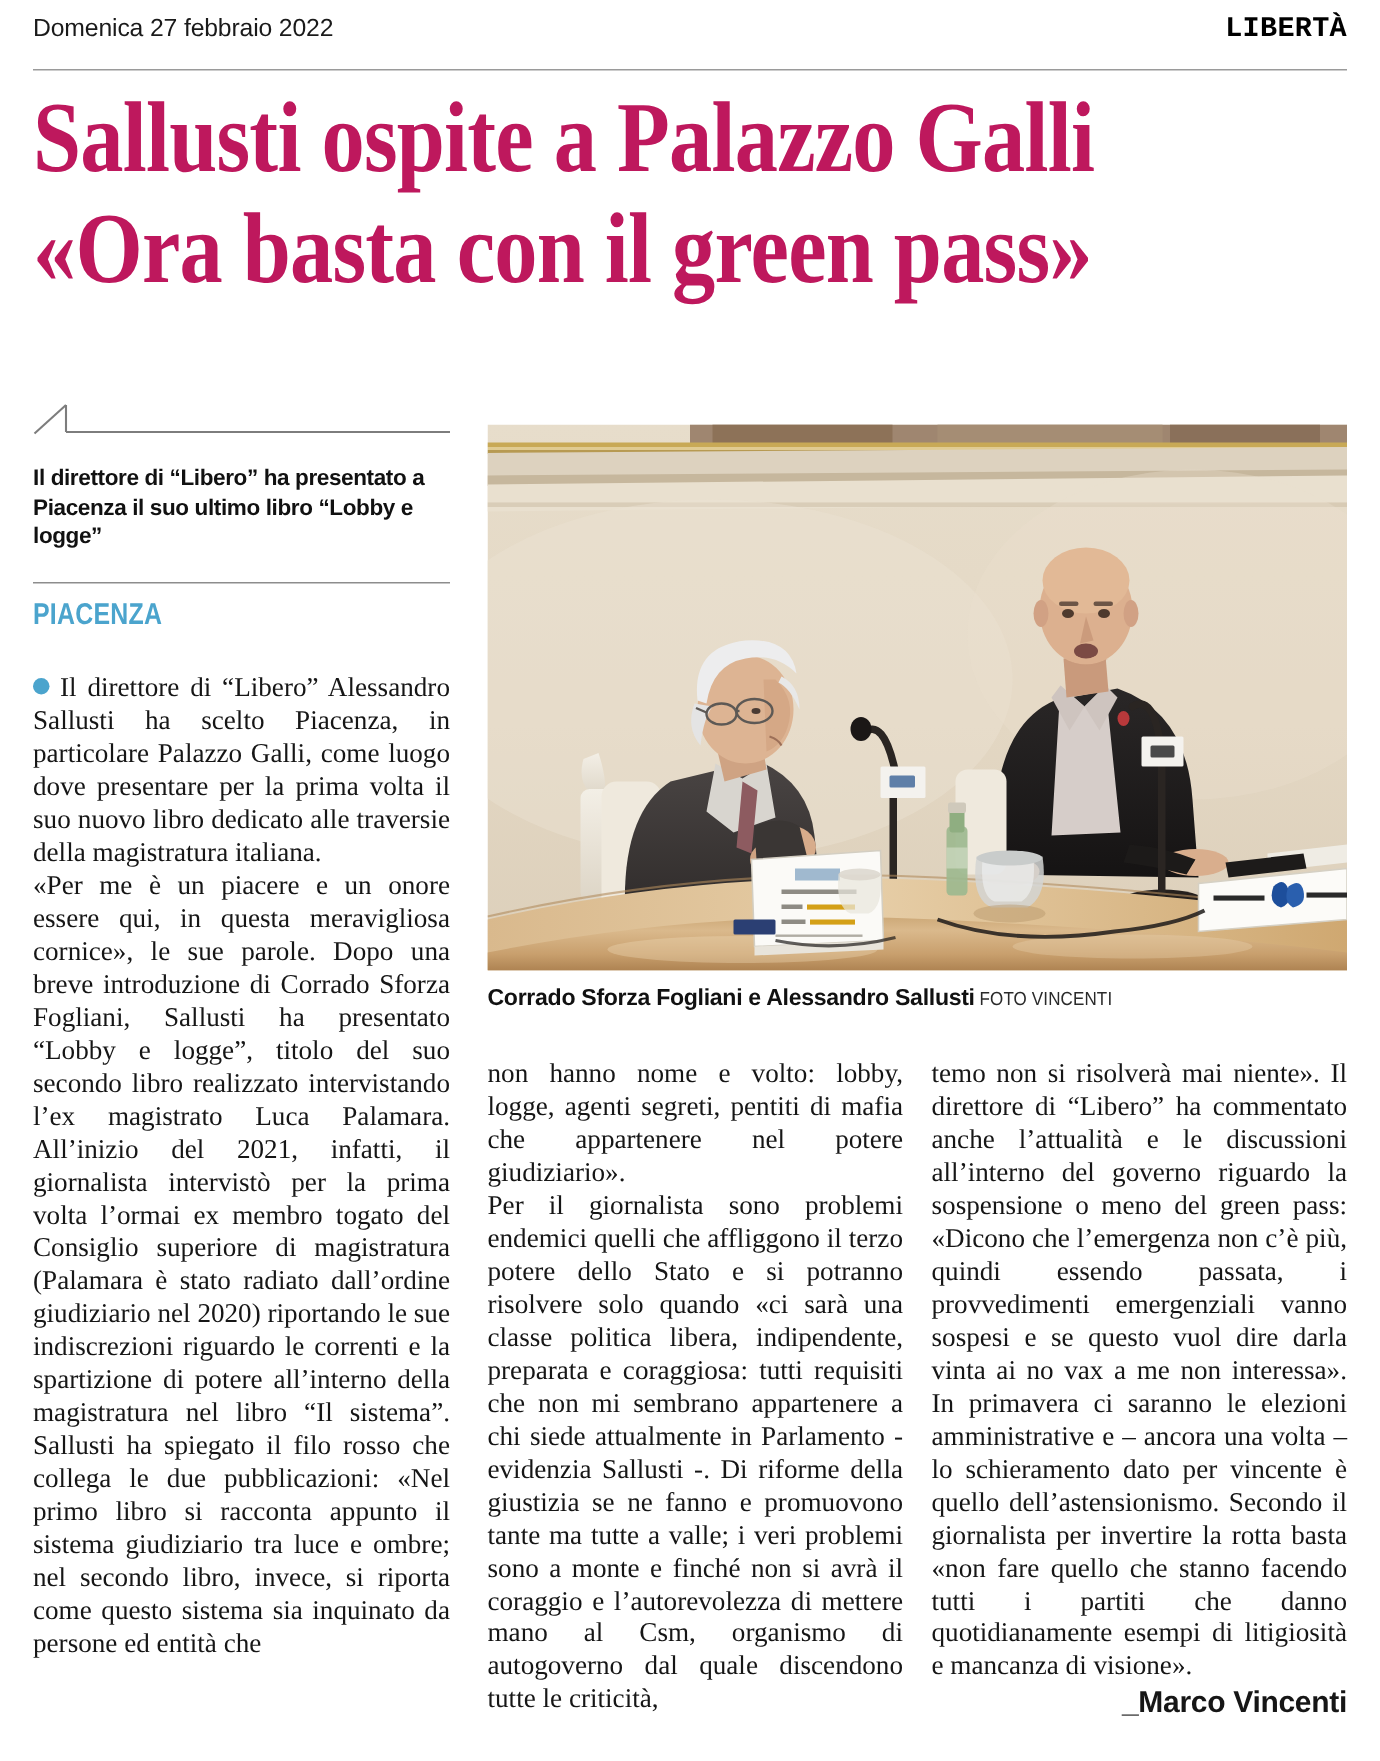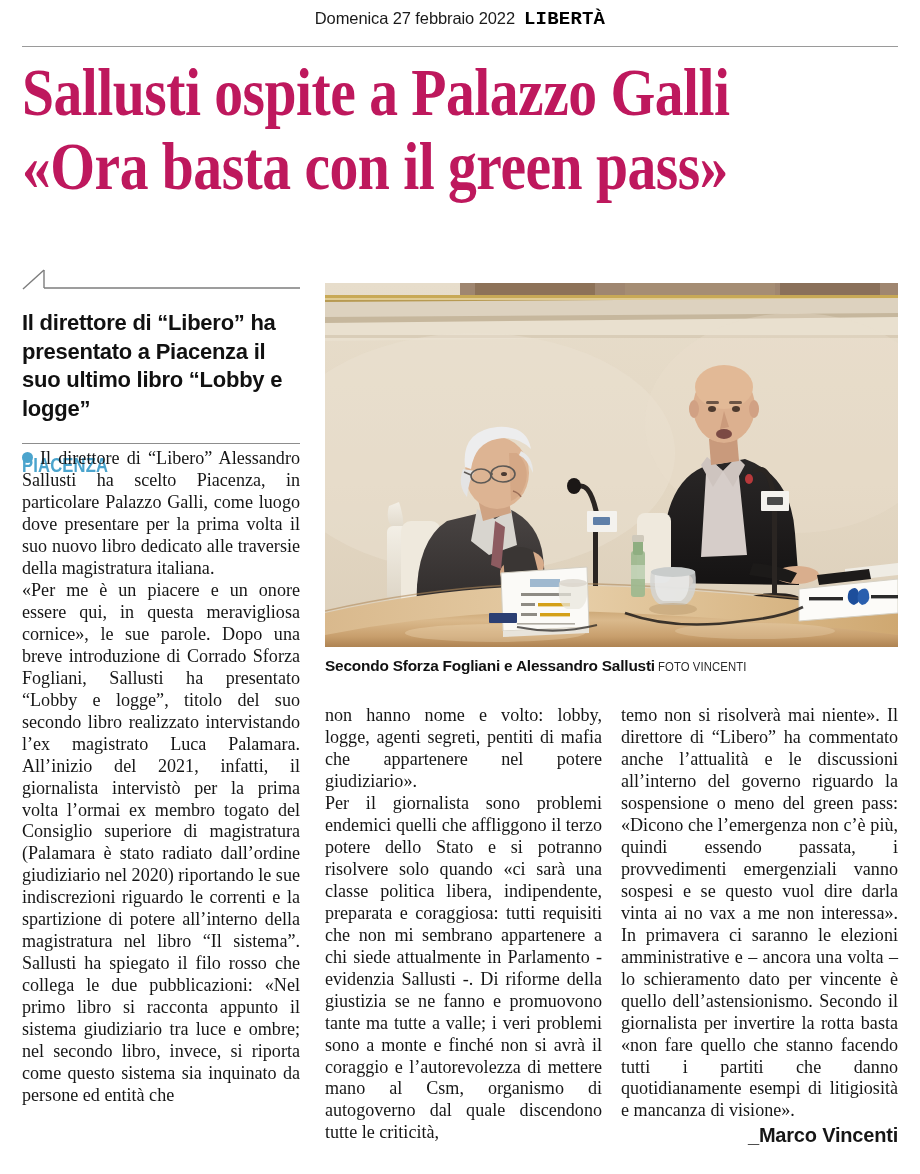--- a/index.html
+++ b/index.html
@@ -20,21 +20,21 @@
     width: 920px;
     height: 1174px;
     box-sizing: border-box;
     padding: 0 22px;
   }
 
   
   .masthead {
     display: flex;
     align-items: baseline;
-    justify-content: center;
+    justify-content: space-between;
     gap: 9px;
     height: 34px;
     padding-top: 8px;
   }
   .masthead-date {
     font-family: "Liberation Sans", sans-serif;
     font-size: 16.5px;
     letter-spacing: -0.1px;
     color: #1a1a1a;
   }
@@ -90,21 +90,21 @@
   .corner-deco {
     position: relative;
     height: 22px;
     width: 278px;
   }
   .corner-deco svg { display: block; }
 
   .standfirst {
     font-family: "Liberation Sans", sans-serif;
     font-weight: bold;
-    font-size: 22px;
+    font-size: 15px;
     line-height: 1.30;
     letter-spacing: -0.25px;
     color: #111;
     margin-top: 19px;
   }
   .sf-rule {
     border: none;
     border-top: 1px solid #8d8d8d;
     margin: 20px 0 0 0;
     width: 278px;
@@ -422,21 +422,21 @@
         <path d="M234 300 q-2 22 8 26 l12 0 q10 -4 8 -26 z" fill="#e9e6dd" opacity="0.72"></path>
         <ellipse cx="248" cy="300" rx="14" ry="4" fill="#d9d5ca" opacity="0.8"></ellipse>
 
         <path d="M300 330 q50 18 118 8 q40 -4 60 -14" stroke="#1e1b1a" stroke-width="2.6" fill="none" opacity="0.85"></path>
         <path d="M272 342 q-40 10 -80 2" stroke="#1e1b1a" stroke-width="2.2" fill="none" opacity="0.7"></path>
 
         <polygon points="520,286 573,280 573,292 520,298" fill="#efece4"></polygon>
         <polygon points="492,292 544,286 546,296 494,302" fill="#1d1b1a"></polygon>
       </svg>
       <figcaption class="caption">
-        <span class="cap-main">Secondo Sforza Fogliani e Alessandro Sallusti</span><span class="cap-credit">FOTO VINCENTI</span>
+        <span class="cap-main">Corrado Sforza Fogliani e Alessandro Sallusti</span><span class="cap-credit">FOTO VINCENTI</span>
       </figcaption>
     </figure>
 
     <div class="bodycol" id="col2-text">
         <p>non hanno nome e volto: lobby, logge, agenti segreti, pentiti di mafia che appartenere nel potere giudiziario».</p>
         <p>Per il giornalista sono problemi endemici quelli che affliggono il terzo potere dello Stato e si potranno risolvere solo quando «ci sarà una classe politica libera, indipendente, preparata e coraggiosa: tutti requisiti che non mi sembrano appartenere a chi siede attualmente in Parlamento - evidenzia Sallusti -. Di riforme della giustizia se ne fanno e promuovono tante ma tutte a valle; i veri problemi sono a monte e finché non si avrà il coraggio e l’autorevolezza di mettere mano al Csm, organismo di autogoverno dal quale discendono tutte le criticità,</p>
       </div>
 
     <div class="bodycol" id="col3-text">
         <p>temo non si risolverà mai niente». Il direttore di “Libero” ha commentato anche l’attualità e le discussioni all’interno del governo riguardo la sospensione o meno del green pass: «Dicono che l’emergenza non c’è più, quindi essendo passata, i provvedimenti emergenziali vanno sospesi e se questo vuol dire darla vinta ai no vax a me non interessa». In primavera ci saranno le elezioni amministrative e – ancora una volta – lo schieramento dato per vincente è quello dell’astensionismo. Secondo il giornalista per invertire la rotta basta «non fare quello che stanno facendo tutti i partiti che danno quotidianamente esempi di litigiosità e mancanza di visione».</p>

